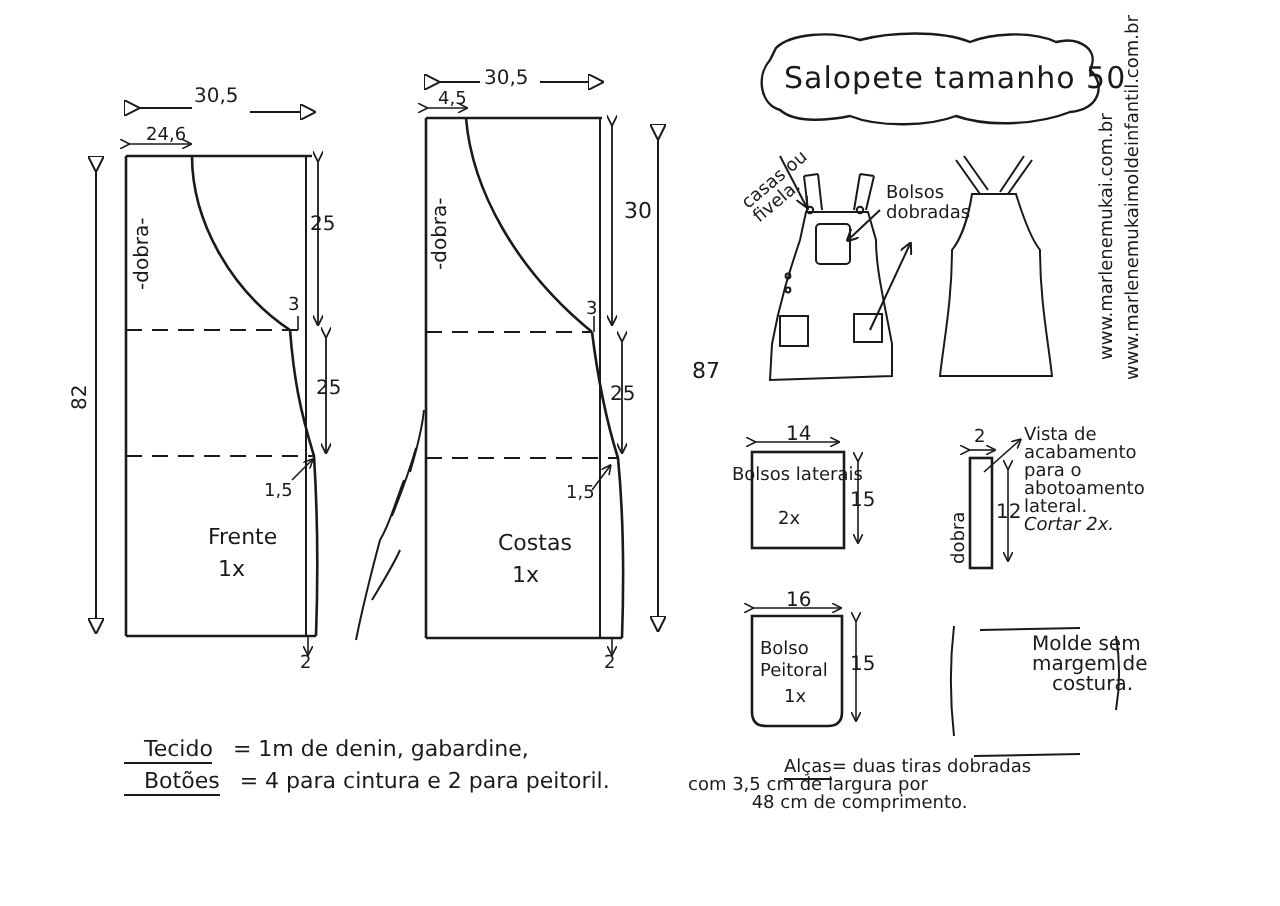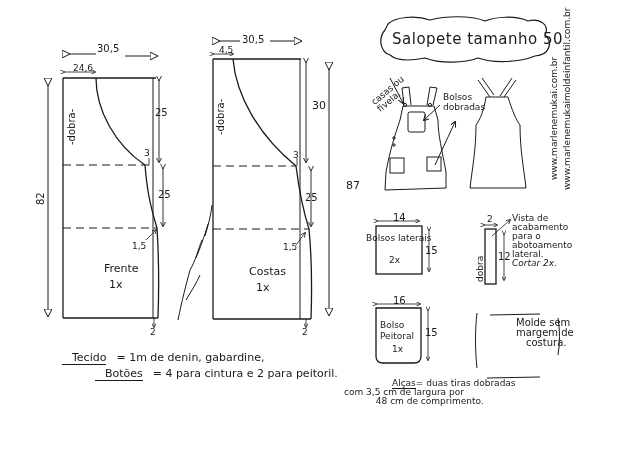--- a/index.html
+++ b/index.html
@@ -197,26 +197,26 @@
   <div class="t s9" style="position:static;">lateral.</div>
   <div class="t s9" style="position:static;font-style:italic;">Cortar 2x.</div>
 </div>
 
 <div style="position:absolute;left:483px;top:318px;line-height:17px;margin-left:33px;">
   <div class="t s10" style="position:static;">Molde sem</div>
   <div class="t s10" style="position:static;">margem de</div>
   <div class="t s10" style="position:static;padding-left:10px;">costura.</div>
 </div>
 
-<div style="position:absolute;left:62px;top:348px;line-height:16px;">
+<div style="position:absolute;left:62px;top:365px;line-height:16px;">
   <div style="white-space:nowrap;">
     <span class="t s11 under" style="position:static;">Tecido</span><span class="t s11" style="position:static;">= 1m   de denin, gabardine,</span>
   </div>
   <div style="white-space:nowrap;">
-    <span class="t s11 under" style="position:static;margin-left:33px;">Botões</span><span class="t s11" style="position:static;">= 4 para cintura e 2 para peitoril.</span>
+    <span class="t s11 under" style="position:static;">Botões</span><span class="t s11" style="position:static;">= 4 para cintura e 2 para peitoril.</span>
   </div>
 </div>
 
 <div style="position:absolute;left:344px;top:375px;line-height:11px;">
   <div style="white-space:nowrap;margin-left:48px;">
     <span class="t s9 under" style="position:static;">Alças</span><span class="t s9" style="position:static;">= duas tiras dobradas</span>
   </div>
   <div class="t s9" style="position:static;">com 3,5 cm de largura por</div>
   <div class="t s9" style="position:static;text-align:center;">48 cm   de comprimento.</div>
 </div>

